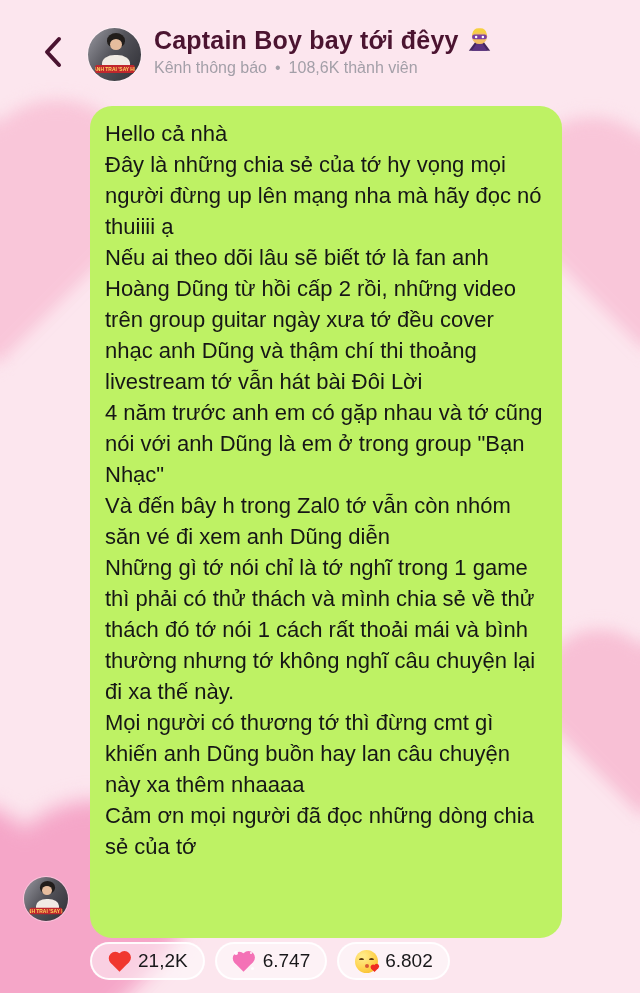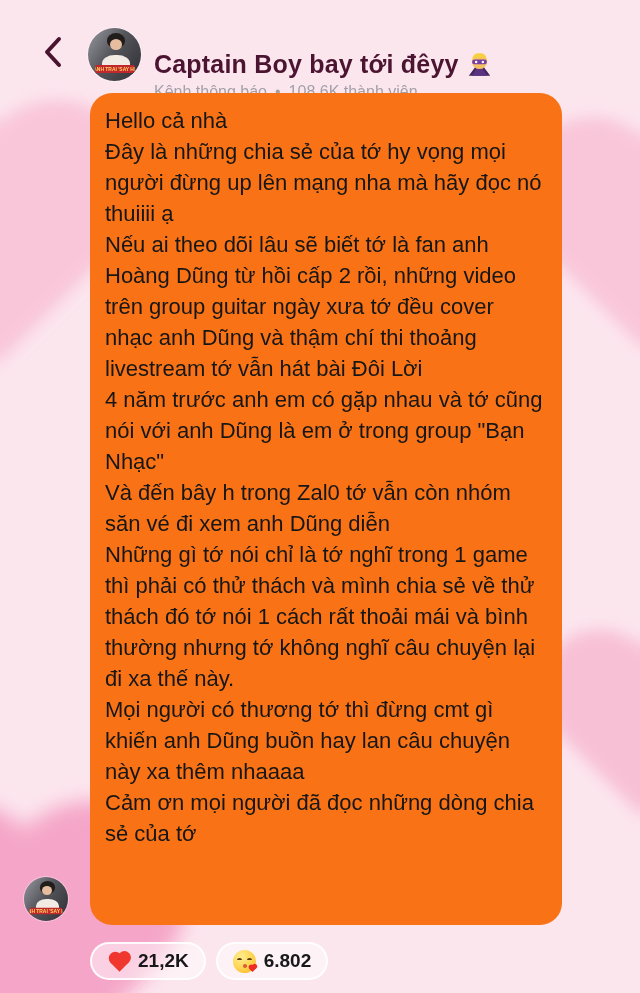--- a/index.html
+++ b/index.html
@@ -28,21 +28,21 @@
   .bg-heart.h4{ --c:#f5a6c8; width:190px; height:190px; left:-70px; top:868px; filter:blur(10px); }
 
   
   header{ position:absolute; top:0; left:0; width:100%; height:96px; }
   .back-btn{
     position:absolute; left:36px; top:34px; width:34px; height:36px;
     background:none; border:none; cursor:pointer; display:flex; align-items:center; justify-content:center;
   }
   .head-avatar{ position:absolute; left:88px; top:28px; width:53px; height:53px; }
   .head-text{ position:absolute; left:154px; top:26px; }
-  .title-row{ display:flex; align-items:center; gap:7px;margin-top:24px; }
+  .title-row{ display:flex; align-items:flex-start; gap:7px; }
   .channel-title{
     font-size:25px; font-weight:700; color:#4b1430; letter-spacing:.2px;
     white-space:nowrap;
   }
   .subtitle{ margin-top:4px; font-size:16px; color:#a39fa8; display:flex; gap:8px; align-items:center; }
 
   
   .avatar{
     border-radius:50%; overflow:hidden; position:relative; cursor:pointer;
     background:linear-gradient(125deg,#9a9aa2 0%,#55555c 45%,#2e2e34 100%);
@@ -54,39 +54,39 @@
   .av-band{
     position:absolute; left:5%; right:5%; bottom:13%; height:19%;
     background:#c1272d; border-radius:2px;
     color:#ffd95e; font-weight:700; font-size:6px; line-height:1;
     display:flex; align-items:center; justify-content:center;
     transform:scale(.82); white-space:nowrap; overflow:hidden;
   }
 
   
   .bubble{
-    position:absolute; left:90px; top:93px; width:472px; height:832px;
-    background:#f97316; border-radius:22px; overflow:hidden;
+    position:absolute; left:90px; top:106px; width:472px; height:832px;
+    background:#bef264; border-radius:22px; overflow:hidden;
     padding:12px 15px;
   }
   .msg{
     font-size:22px; line-height:31px; color:#161616;
     white-space:pre-line;
   }
   .sender-avatar{ position:absolute; left:24px; top:877px; width:44px; height:44px; }
 
   
   .reactions{ position:absolute; left:90px; top:942px; display:flex; gap:10px; }
   .pill{
     height:38px; border-radius:19px; padding:0 15px;
     display:flex; align-items:center; gap:7px;
     background:rgba(255,255,255,.48); border:2px solid rgba(255,255,255,.9);
     cursor:pointer; font-family:inherit;
   }
-  .pill .count{ font-size:19px; font-weight:700; color:#18181a; }
+  .pill .count{ font-size:19px; font-weight:400; color:#18181a; }
   .emoji{ width:24px; height:24px; position:relative; display:inline-flex; align-items:center; justify-content:center; }
   .mini-heart{ width:13px; height:13px; margin-top:3px; }
   .red-heart{ --c:#f0372f; }
   .pink-heart{ --c:#f472b6; }
   .sparkle{ position:absolute; background:#fff; border-radius:50%; opacity:.95; }
   .sparkle.s1{ width:4px; height:4px; left:2px; top:2px; }
   .sparkle.s2{ width:3px; height:3px; right:2px; bottom:3px; }
   .sparkle.s3{ width:2px; height:2px; right:4px; top:3px; }
 
   .kiss-face{
@@ -168,20 +168,29 @@
 
     <div class="reactions">
 
       <button class="pill">
         <span class="emoji">
           <span class="mini-heart css-heart red-heart"></span>
         </span>
         <span class="count">21,2K</span>
       </button>
 
+      <button class="pill">
+        <span class="emoji">
+          <span class="mini-heart css-heart pink-heart"></span>
+          <i class="sparkle s1"></i>
+            <i class="sparkle s2"></i>
+            <i class="sparkle s3"></i>
+        </span>
+        <span class="count">6.747</span>
+      </button>
 
       <button class="pill">
         <span class="emoji">
           <span class="kiss-face">
             <span class="kiss-eye l"></span>
             <span class="kiss-eye r"></span>
             <span class="kiss-lips"></span>
             <span class="kiss-heart css-heart"></span>
           </span>
         </span>

